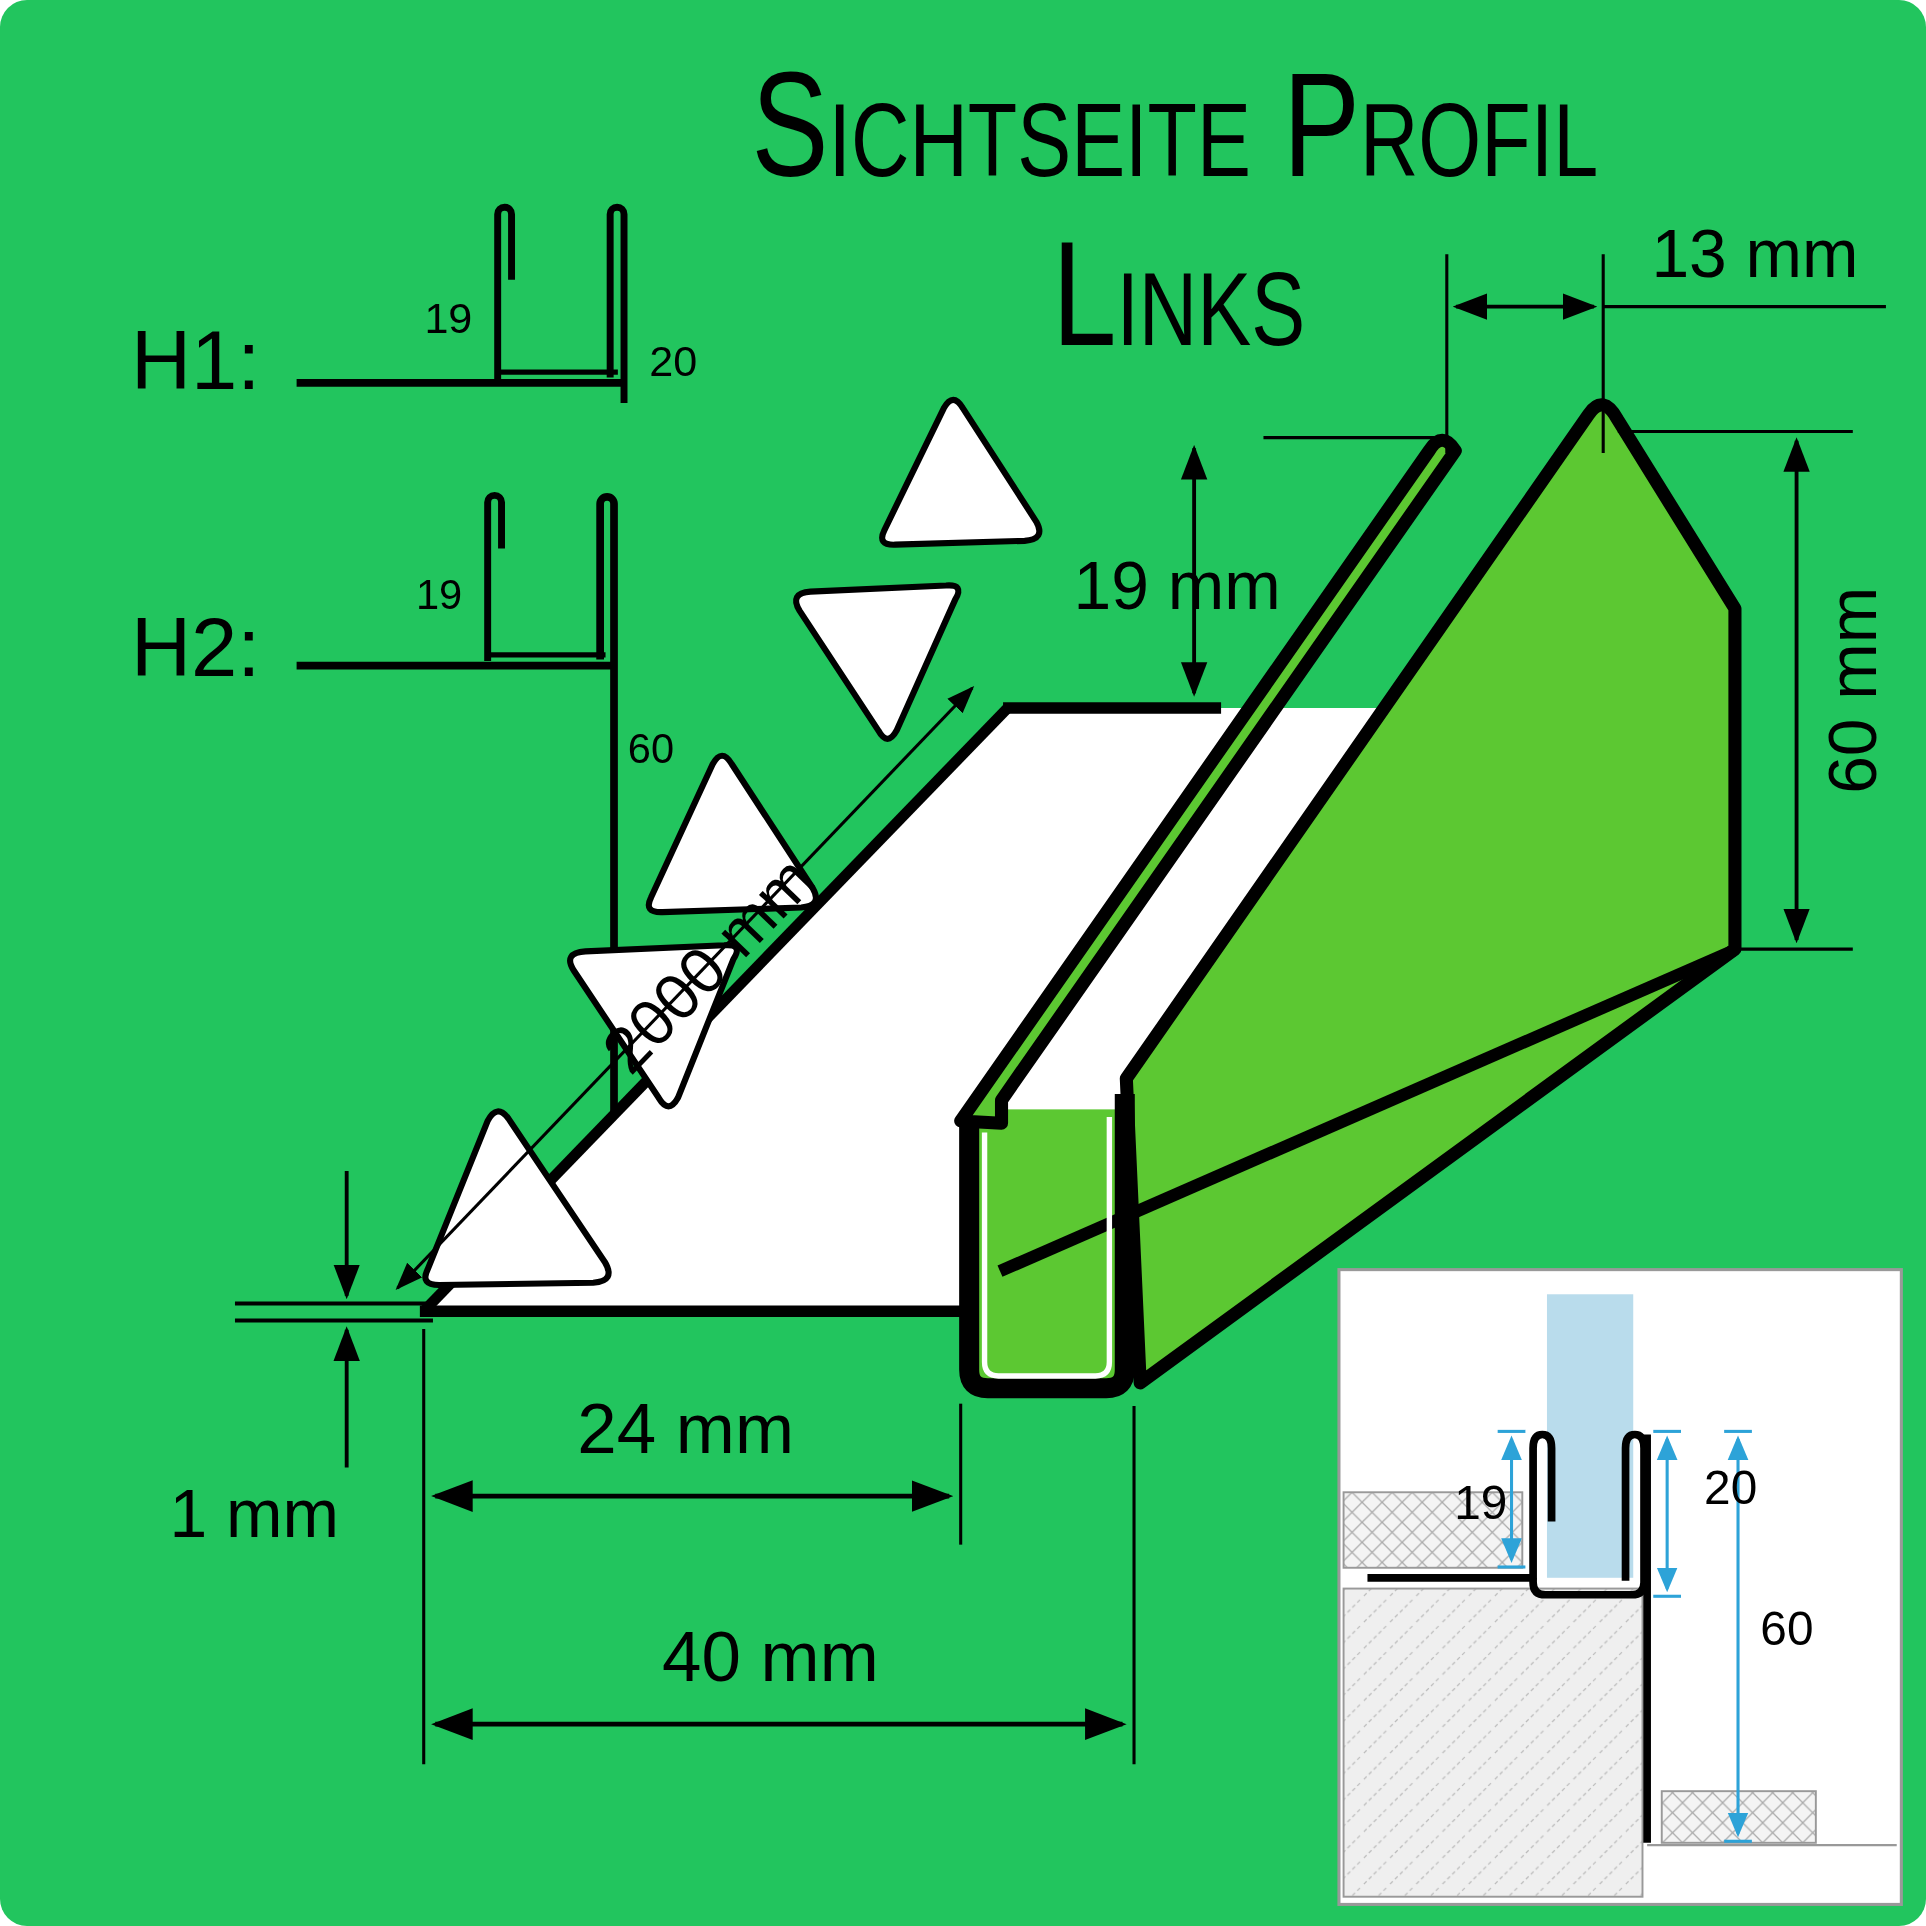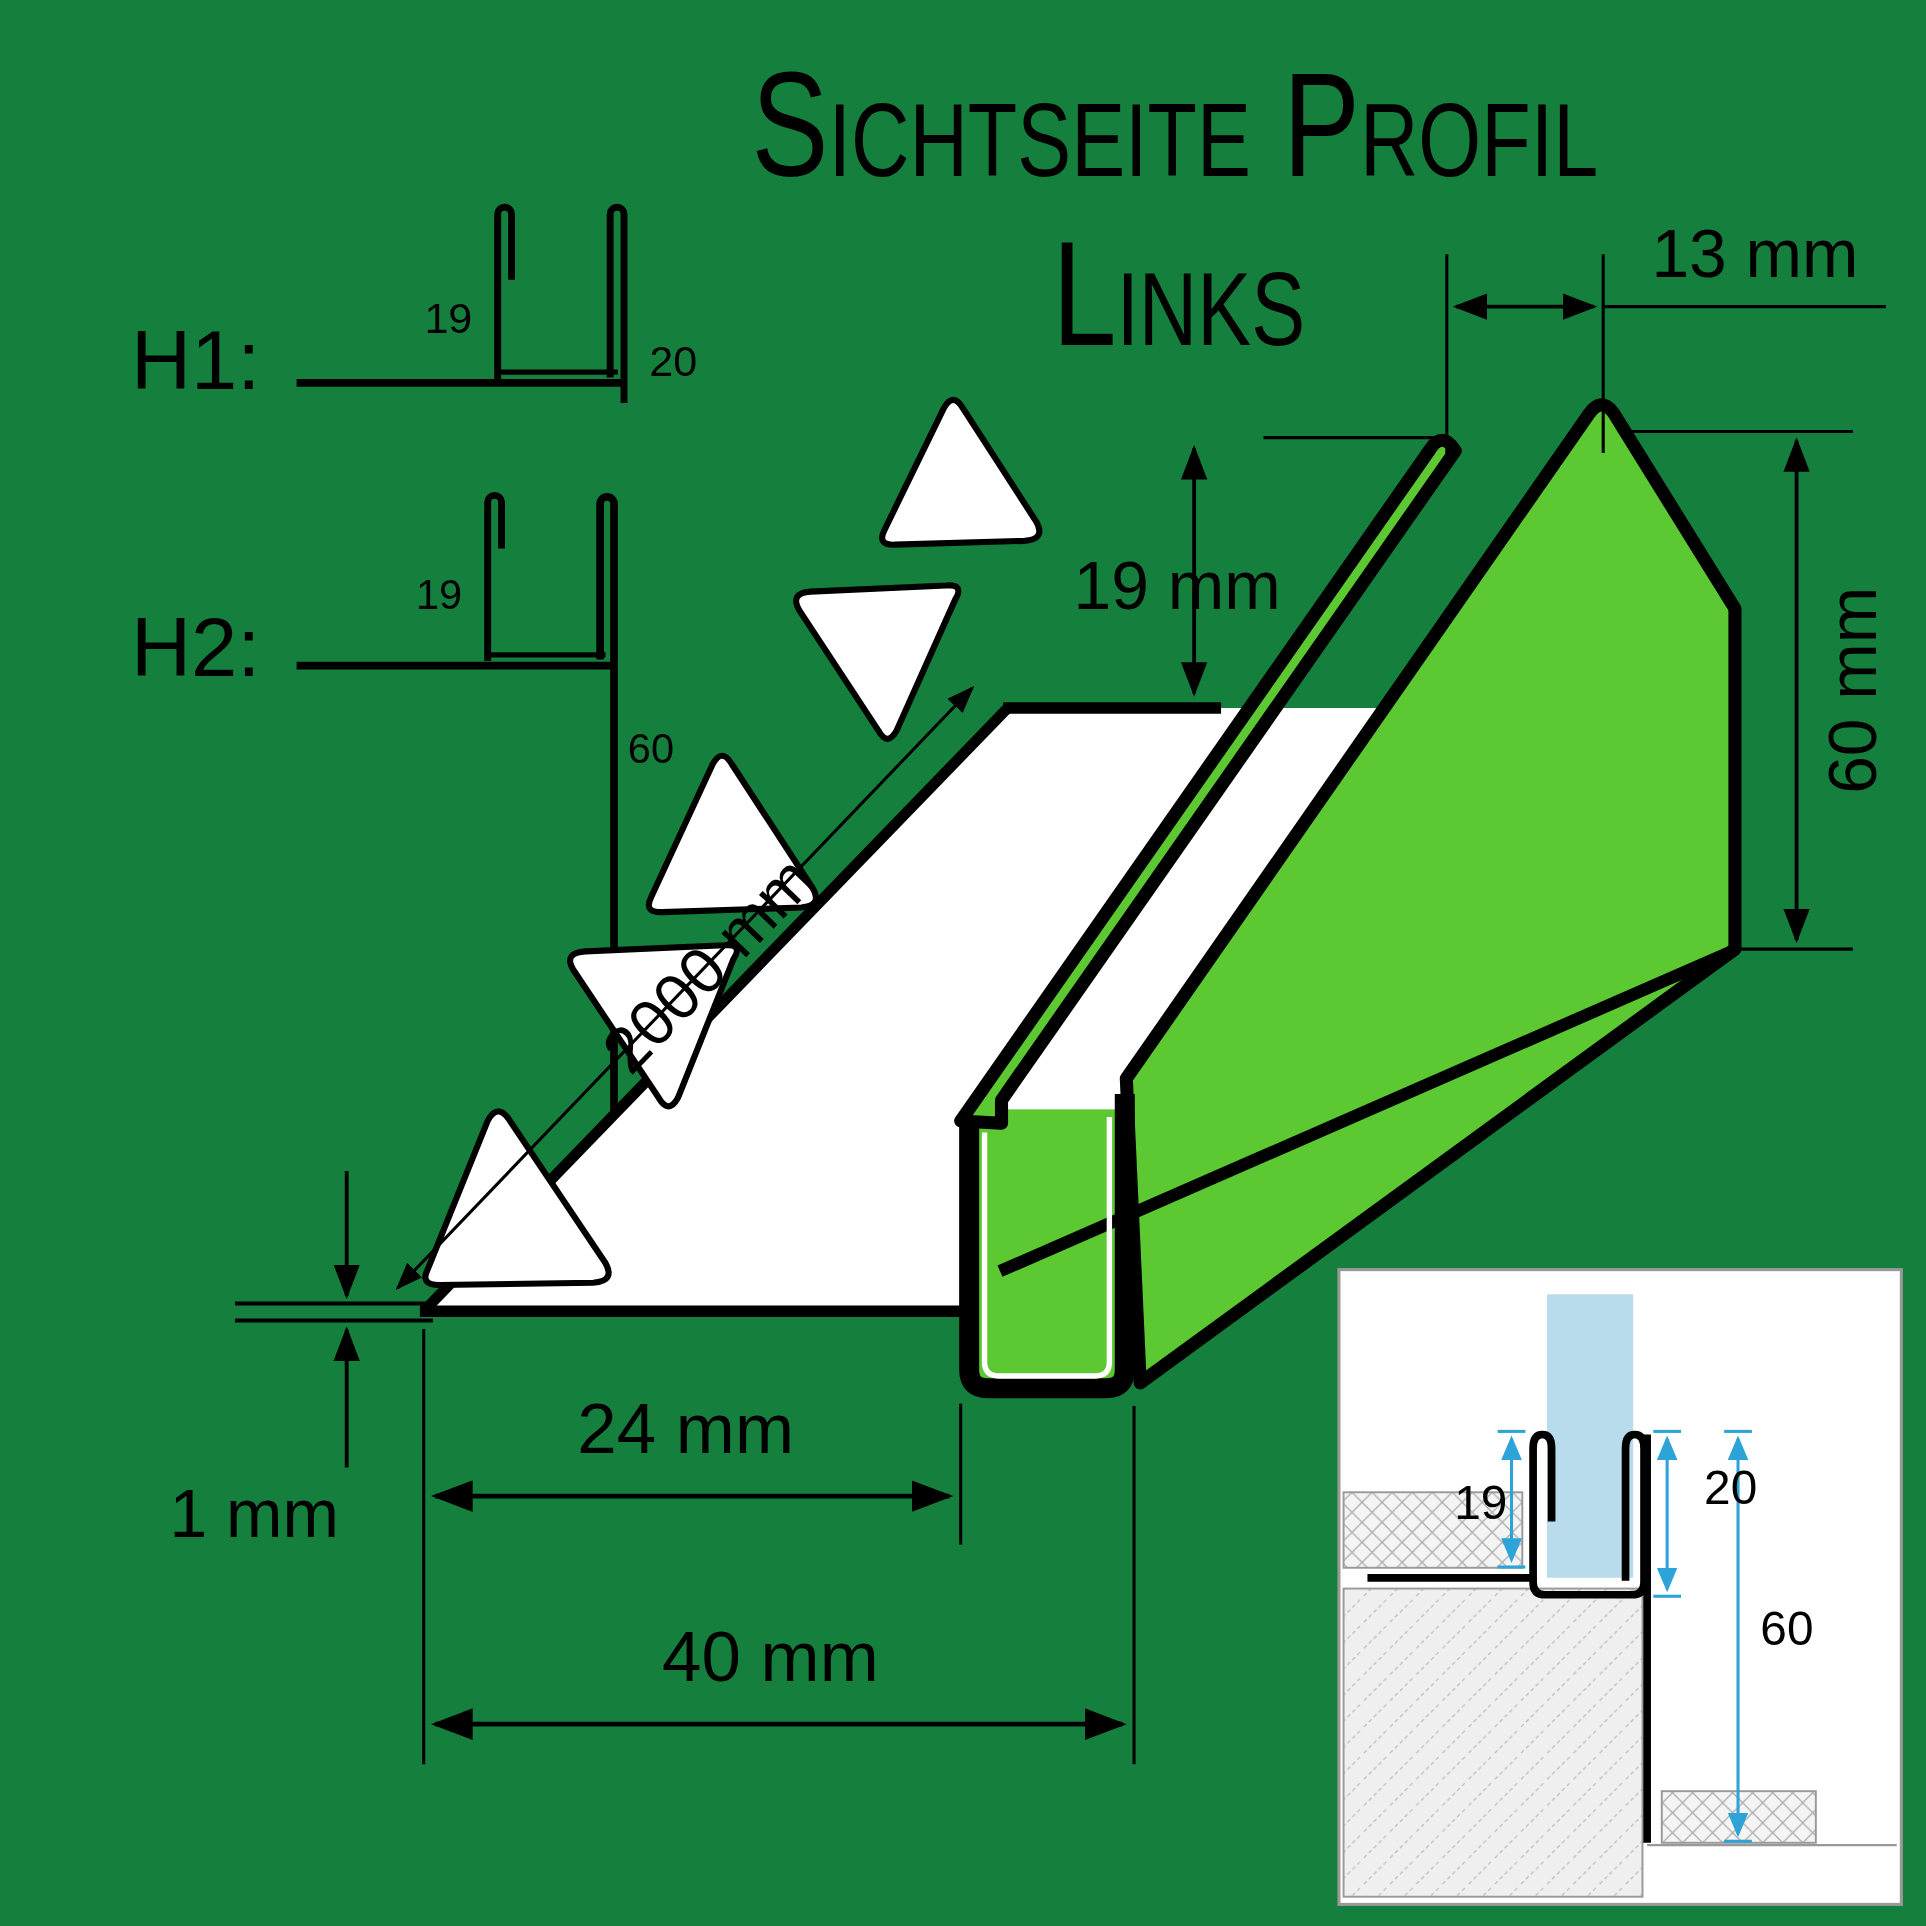--- a/index.html
+++ b/index.html
@@ -1,16 +1,16 @@
 <!DOCTYPE html>
 <html style="font-size:12.3px"><head>
 <meta charset="utf-8">
 <style>
   html,body{margin:0;padding:0;background:#ffffff;}
-  .page{width:1926px;height:1926px;position:relative;background:#15803d;overflow:hidden;}
+  .page{width:1926px;height:1926px;position:relative;background:#22c55e;overflow:hidden;border-radius:27px;}
   svg{display:block;}
   text{font-family:"Liberation Sans","DejaVu Sans",sans-serif;fill:#000;}
   .title-text{font-variant:small-caps;font-weight:400;}
   .dim-text{font-weight:400;}
   .cyan-text{font-weight:400;}
 </style>
 </head>
 <body>
 
 <div class="page">

